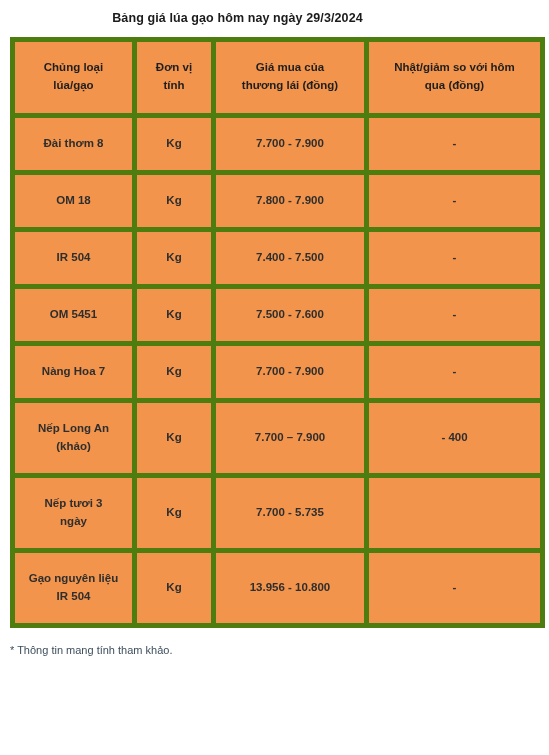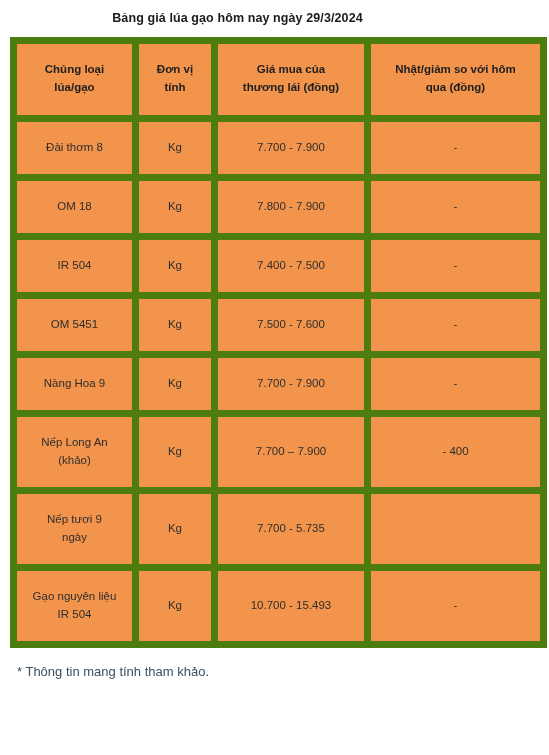--- a/index.html
+++ b/index.html
@@ -45,46 +45,46 @@
     background: #F2944B;
   }
 
   table.price-table col.c-type  { width: 122px; }
   table.price-table col.c-unit  { width: 79px;  }
   table.price-table col.c-price { width: 153px; }
   table.price-table col.c-delta { width: 176px; }
 
   table.price-table th,
   table.price-table td {
-    border: 7px solid #4d7c0f;
+    border: 5px solid #4d7c0f;
     background: #F2944B;
     color: #2e2e2e;
     text-align: center;
     vertical-align: middle;
     font-size: 11.5px;
     line-height: 1.55;
     padding: 4px 5px;
   }
 
   table.price-table thead th {
     font-weight: bold;
     color: #1e1e1e;
     height: 63px;
   }
 
   table.price-table tbody td {
-    font-weight: normal;
+    font-weight: bold;
     height: 44px;
   }
 
   tbody tr.tall td { height: 62px; }
 
   .footnote {
-    padding: 14px 10px 0 17px;
-    font-size: 13px;
+    padding: 14px 10px 0 10px;
+    font-size: 11px;
     color: #3d4e5c;
     line-height: 1.5;
   }
 </style>
 </head>
 <body>
 
 <div class="page">
 
   <h1 class="page-title">Bảng giá lúa gạo hôm nay ngày 29/3/2024</h1>
@@ -136,41 +136,41 @@
             <td>7.400 - 7.500</td>
             <td>-</td>
           </tr>
           <tr>
             <td><span>OM 5451</span></td>
             <td>Kg</td>
             <td>7.500 - 7.600</td>
             <td>-</td>
           </tr>
           <tr>
-            <td><span>Nàng Hoa 9</span></td>
+            <td><span>Nàng Hoa 7</span></td>
             <td>Kg</td>
             <td>7.700 - 7.900</td>
             <td>-</td>
           </tr>
           <tr class="tall">
             <td><span>Nếp Long An</span><br><span>(khảo)</span></td>
             <td>Kg</td>
             <td>7.700 – 7.900</td>
             <td>- 400</td>
           </tr>
           <tr class="tall">
-            <td><span>Nếp tươi 9</span><br><span>ngày</span></td>
+            <td><span>Nếp tươi 3</span><br><span>ngày</span></td>
             <td>Kg</td>
             <td>7.700 - 5.735</td>
             <td></td>
           </tr>
           <tr class="tall">
             <td><span>Gạo nguyên liệu</span><br><span>IR 504</span></td>
             <td>Kg</td>
-            <td>10.700 - 15.493</td>
+            <td>13.956 - 10.800</td>
             <td>-</td>
           </tr>
         </tbody>
     </table>
   </div>
 
   <div class="footnote">* Thông tin mang tính tham khảo.</div>
 
 </div>
 

